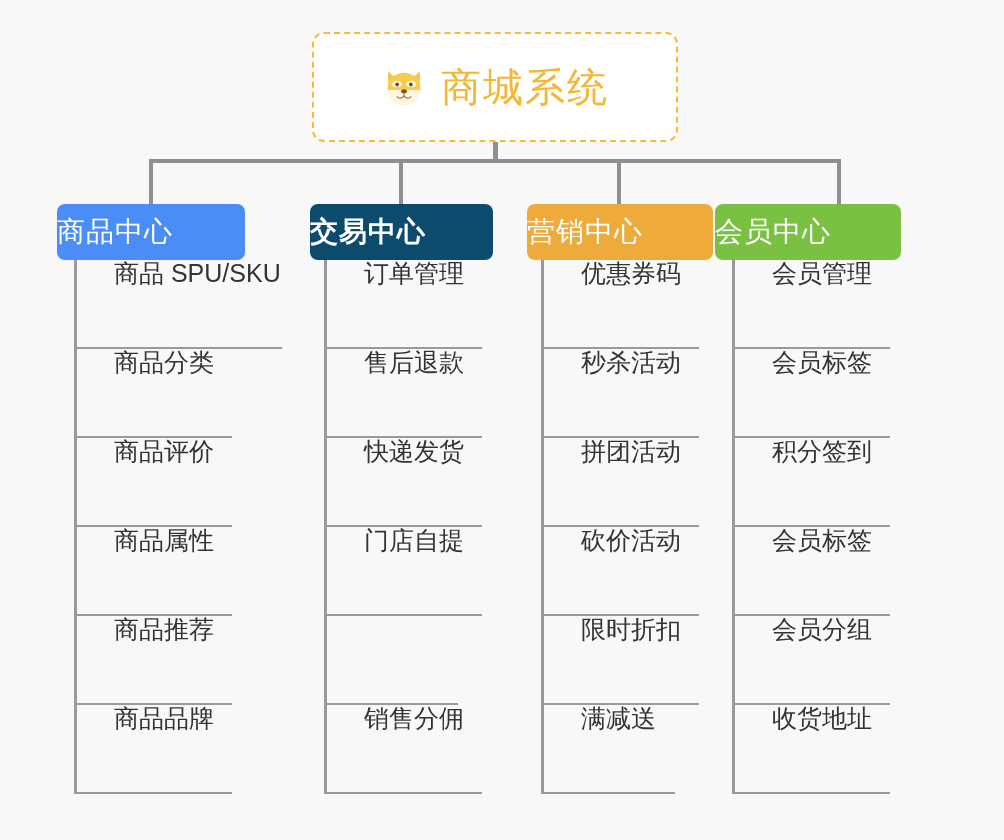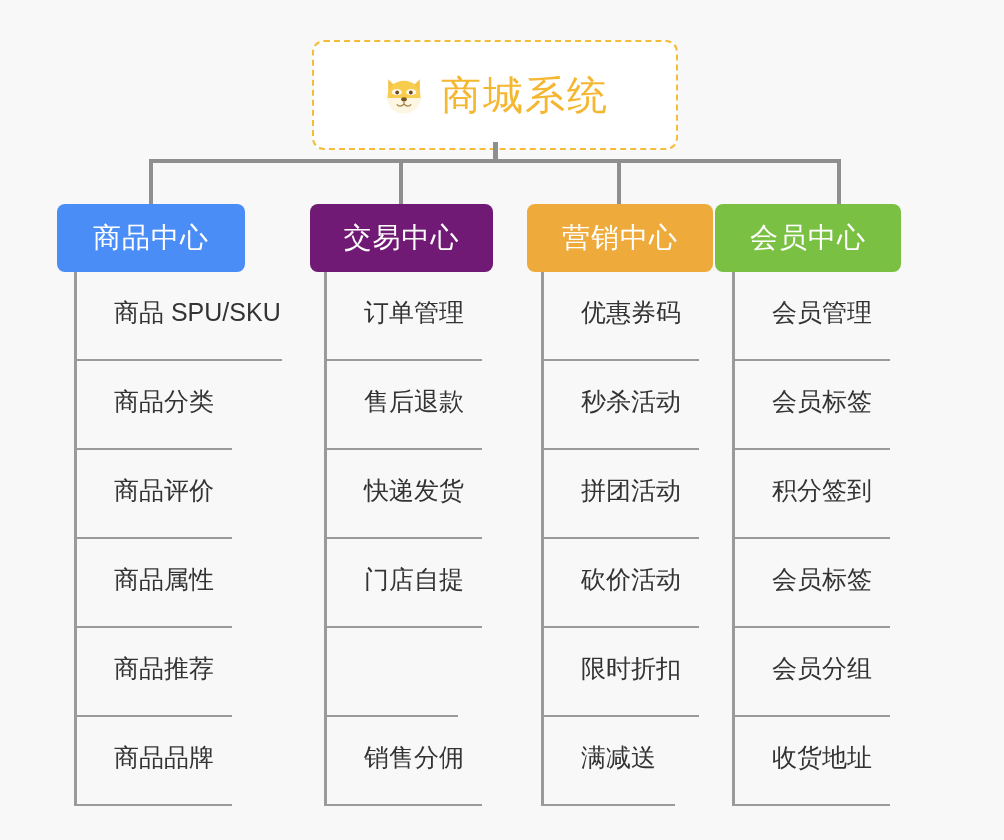--- a/index.html
+++ b/index.html
@@ -18,21 +18,21 @@
   #canvas {
     position: relative;
     width: 1004px;
     height: 840px;
   }
 
   
   .root-node {
     position: absolute;
     left: 312px;
-    top: 40px;
+    top: 32px;
     width: 366px;
     height: 110px;
     box-sizing: border-box;
     background: #ffffff;
     border: 2px dashed #f5bc3a;
     border-radius: 12px;
     display: flex;
     align-items: center;
     justify-content: center;
     gap: 14px;
@@ -58,25 +58,24 @@
   }
   .conn-v { width: 4px; }
   .conn-h { height: 4px; }
 
   
   .branch {
     position: absolute;
     top: 204px;
   }
   .branch-box {
-    height: 68px;
+    height: 56px;
     border-radius: 8px;
     display: flex;
     align-items: center;
-    justify-content: center;
     color: #ffffff;
     font-size: 28px;
     letter-spacing: 1px;
     box-sizing: border-box;
   }
 
   .leaf-list {
     position: relative;
     margin-top: 0;
     padding-top: 0;
@@ -86,21 +85,21 @@
     position: absolute;
     left: 0;
     top: 0;
     width: 3px;
     background: #9a9a9a;
   }
   .leaf-item {
     position: relative;
     height: 89px;
     display: flex;
-    align-items: center;
+    align-items: flex-start;
     box-sizing: border-box;
   }
   .leaf-rule {
     position: absolute;
     left: 0;
     bottom: 0;
     height: 2px;
     background: #9a9a9a;
   }
   .leaf-label {
@@ -173,21 +172,21 @@
         <span class="leaf-rule" style="width:158px;"></span>
       </div>
       <div class="leaf-item">
         <span class="leaf-label">商品品牌</span>
         <span class="leaf-rule" style="width:158px;"></span>
       </div>
     </div>
   </div>
 
   <div class="branch" style="left:310px; width:183px;">
-    <div class="branch-box" style="background:#701a75; width:183px;">
+    <div class="branch-box" style="background:#0c4a6e; width:183px;font-weight:bold;">
       <span>交易中心</span>
     </div>
     <div class="leaf-list" style="margin-left:14px;">
       <div class="leaf-spine" style="height:534px;"></div>
       <div class="leaf-item">
         <span class="leaf-label">订单管理</span>
         <span class="leaf-rule" style="width:158px;"></span>
       </div>
       <div class="leaf-item">
         <span class="leaf-label">售后退款</span>

